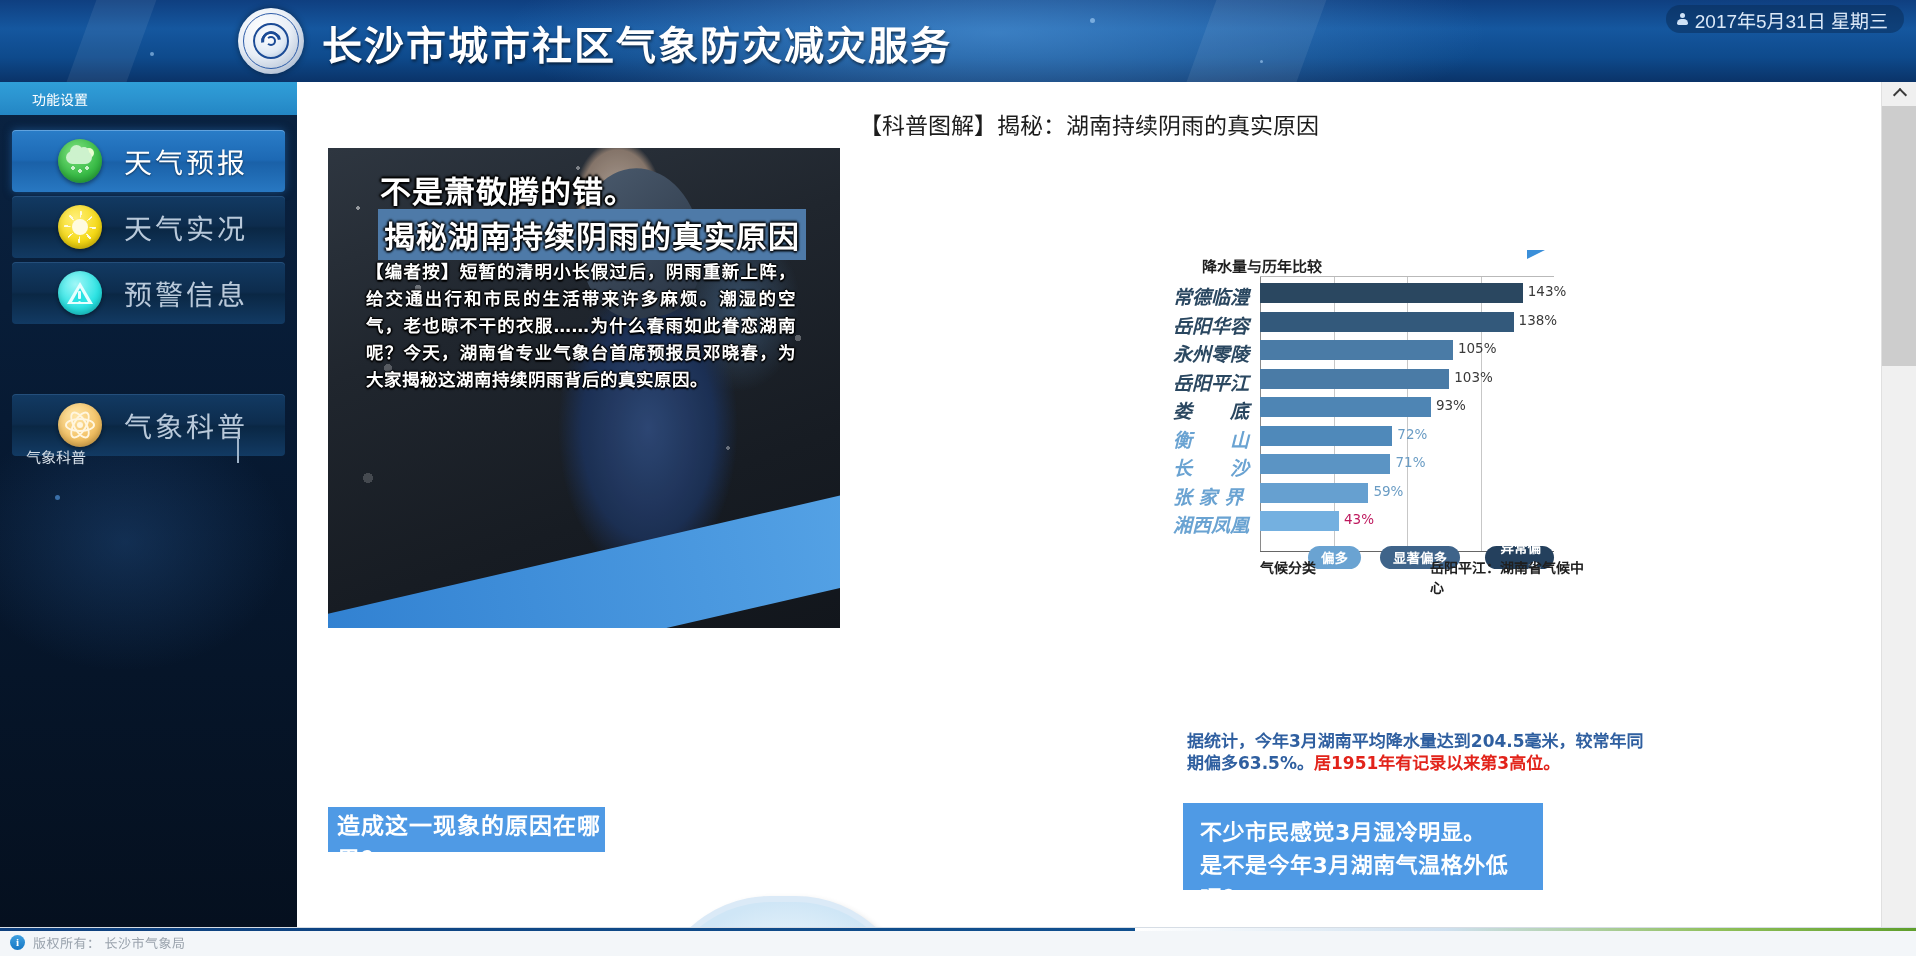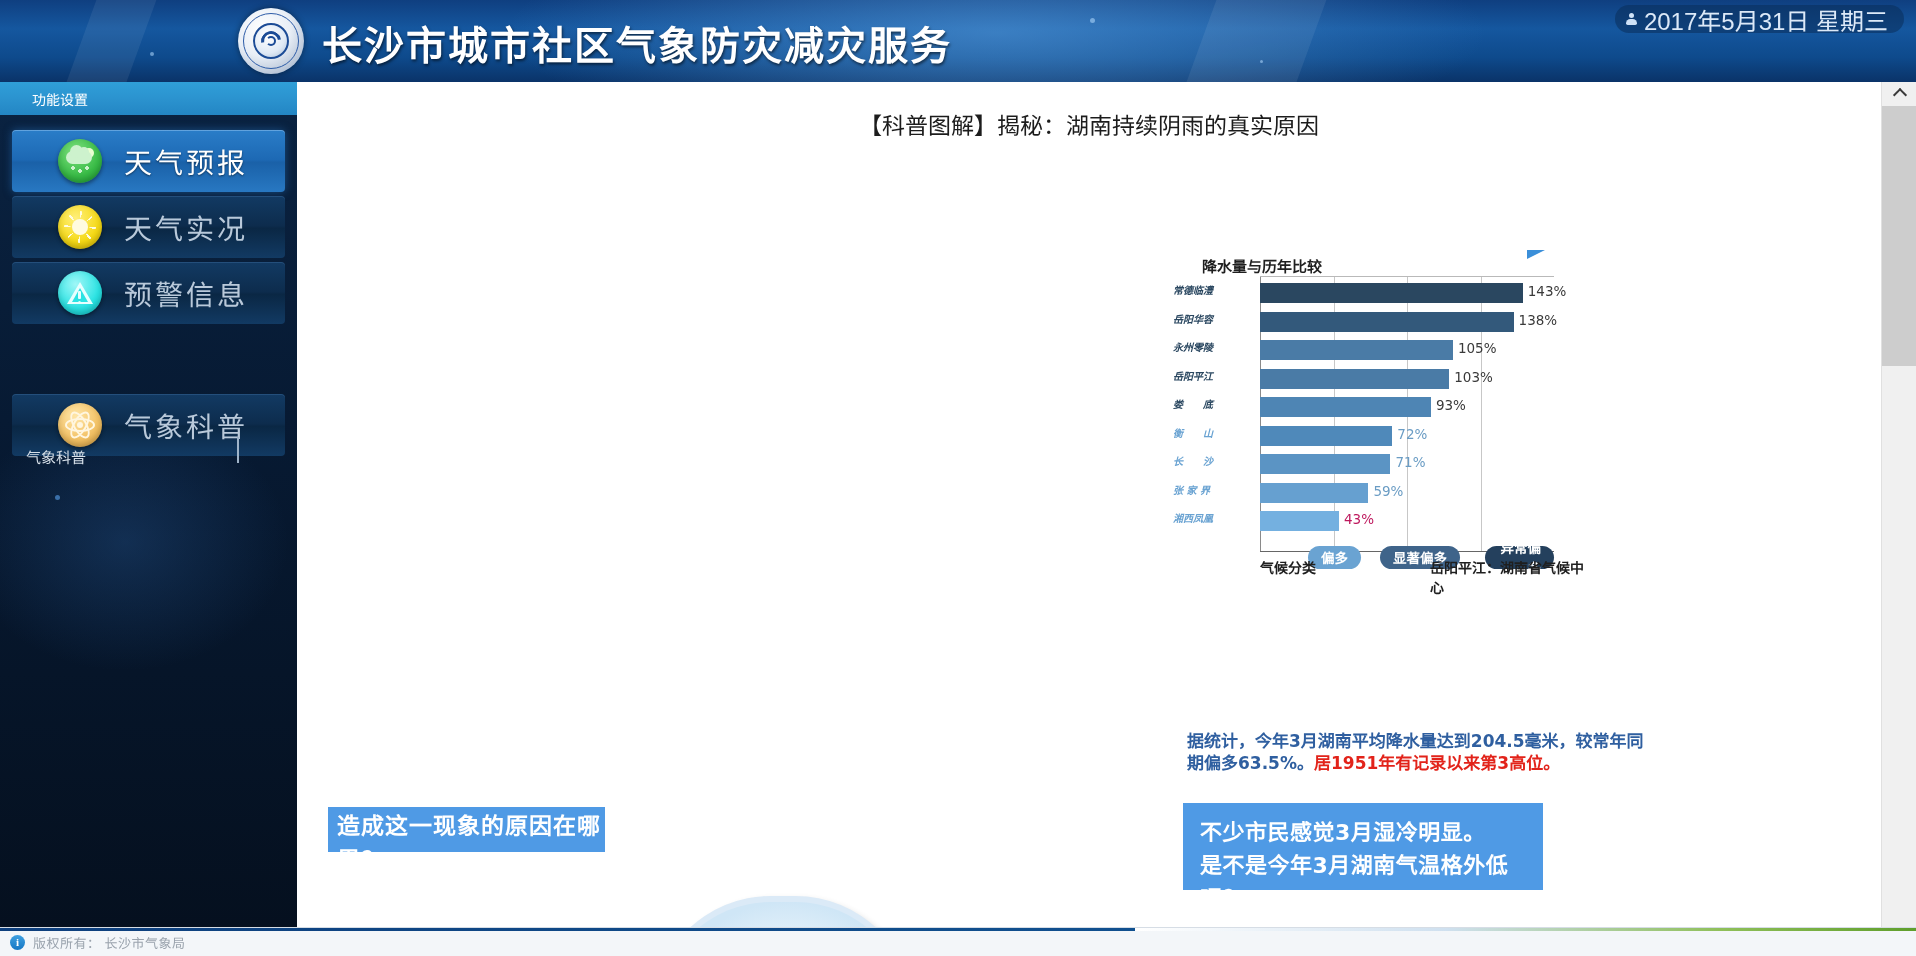--- a/index.html
+++ b/index.html
@@ -47,21 +47,21 @@
     position:absolute; left:322px; top:14px;
     font-size:40px; font-weight:bold; color:#ffffff; letter-spacing:2px;
     text-shadow:1px 2px 3px rgba(0,0,0,.55);
     font-family:"DejaVu Sans","Liberation Sans",sans-serif;
     text-align:right;
   }
   #date-chip{
     position:absolute; right:12px; top:5px; height:28px; padding:0 16px 0 10px;
     background:rgba(10,45,90,.55); border-radius:14px;
     display:flex; align-items:center; gap:6px;
-    color:#dce9f8; font-size:24px;
+    color:#dce9f8; font-size:19px;
   }
   #date-chip .usr{
     width:13px;height:13px;position:relative;display:inline-block;
   }
   #date-chip .usr::before{content:"";position:absolute;left:4px;top:0;width:5px;height:5px;border-radius:50%;background:#cfe2f7;}
   #date-chip .usr::after{content:"";position:absolute;left:1px;top:6px;width:11px;height:6px;border-radius:5px 5px 2px 2px;background:#cfe2f7;}
 
   
   #sidebar{
     position:absolute; left:0; top:82px; width:297px; height:845px;
@@ -206,21 +206,21 @@
 
   
   #chart-card{ position:absolute; left:880px; top:170px; width:410px; height:350px; }
   #chart-title{ position:absolute; left:25px; top:3px; font-size:15px; font-weight:bold; color:#1f1f1f;
     font-family:"DejaVu Sans","Liberation Sans",sans-serif; }
   #plot{ position:absolute; left:83px; top:24px; width:294px; height:276px; border-top:1px solid #b9b9b9; border-bottom:1px solid #666; }
   #plot .vline{ position:absolute; top:0; bottom:0; width:1px; background:#c7c7c7; }
   .bar-row{ position:absolute; left:0; height:20px; }
   .bar{ position:absolute; left:0; top:0; height:20px; }
   .bar-cat{ position:absolute; right:calc(100% + 7px); top:-1px; width:80px; text-align:justify;
-    font-size:10px; font-weight:bold; white-space:nowrap; font-family:"DejaVu Sans","Liberation Sans",sans-serif; }
+    font-size:19px; font-weight:bold; white-space:nowrap; font-family:"DejaVu Sans","Liberation Sans",sans-serif; }
   .bar-cat i{ display:inline-block; width:100%; }
   .bar-val{ position:absolute; top:0px; font-size:13.5px; font-family:"DejaVu Sans","Liberation Sans",sans-serif; white-space:nowrap;}
   .legend-pill{
     position:absolute; height:23px; padding:0 13px; border-radius:12px; color:#ffffff;
     font-size:13.5px; font-weight:bold; display:flex; align-items:center; justify-content:center;
     font-family:"DejaVu Sans","Liberation Sans",sans-serif;
   }
   #chart-xlabel{ position:absolute; left:83px; top:305px; font-size:14px; font-weight:bold; color:#1f1f1f;
     font-family:"DejaVu Sans","Liberation Sans",sans-serif;}
   #chart-source{ position:absolute; left:253px; top:305px; font-size:14px; font-weight:bold; color:#1f1f1f;
@@ -352,20 +352,30 @@
 
   <div id="sb-current">气象科普</div>
   <div id="sb-caret"></div>
   <div id="sb-dot"></div>
 </div>
 
 <div id="main">
 
   <div id="page-title">【科普图解】揭秘：湖南持续阴雨的真实原因</div>
 
+  <div id="hero">
+    <div class="figure"></div>
+    <div class="hood"></div>
+    <div class="rain"></div>
+    <div class="band1"></div>
+    <div class="band2"></div>
+    <div id="hero-line1">不是萧敬腾的错。</div>
+    <div id="hero-line2">揭秘湖南持续阴雨的真实原因</div>
+    <div id="hero-body">【编者按】短暂的清明小长假过后，阴雨重新上阵，给交通出行和市民的生活带来许多麻烦。潮湿的空气，老也晾不干的衣服……为什么春雨如此眷恋湖南呢？今天，湖南省专业气象台首席预报员邓晓春，为大家揭秘这湖南持续阴雨背后的真实原因。</div>
+  </div>
 
   <div id="chart-card">
     <div id="chart-title">降水量与历年比较</div>
     <div id="chart-flag"></div>
     <div id="plot">
         <div class="vline" style="left: 73.5px;"></div>
         <div class="vline" style="left: 147px;"></div>
         <div class="vline" style="left: 220.5px;"></div>
         <div class="vline" style="left: 0px; background: rgb(138, 138, 138);"></div>
         <div class="bar-row" style="top: 6px; width: 294px;">

